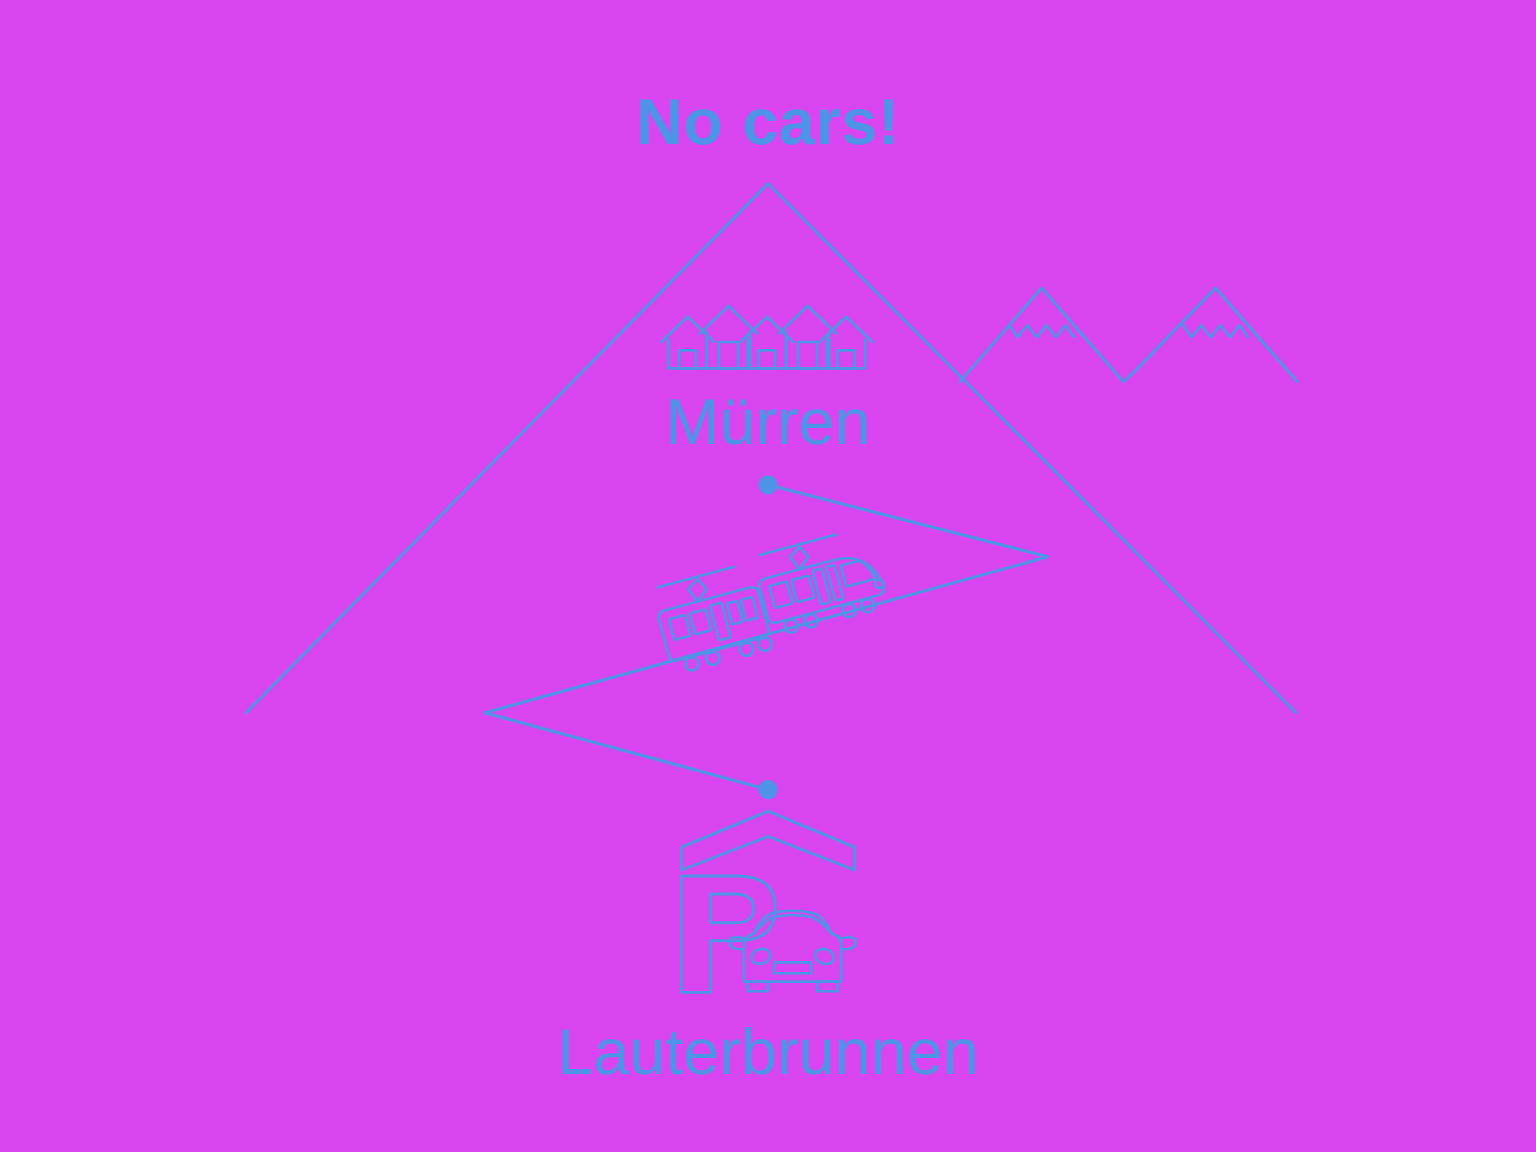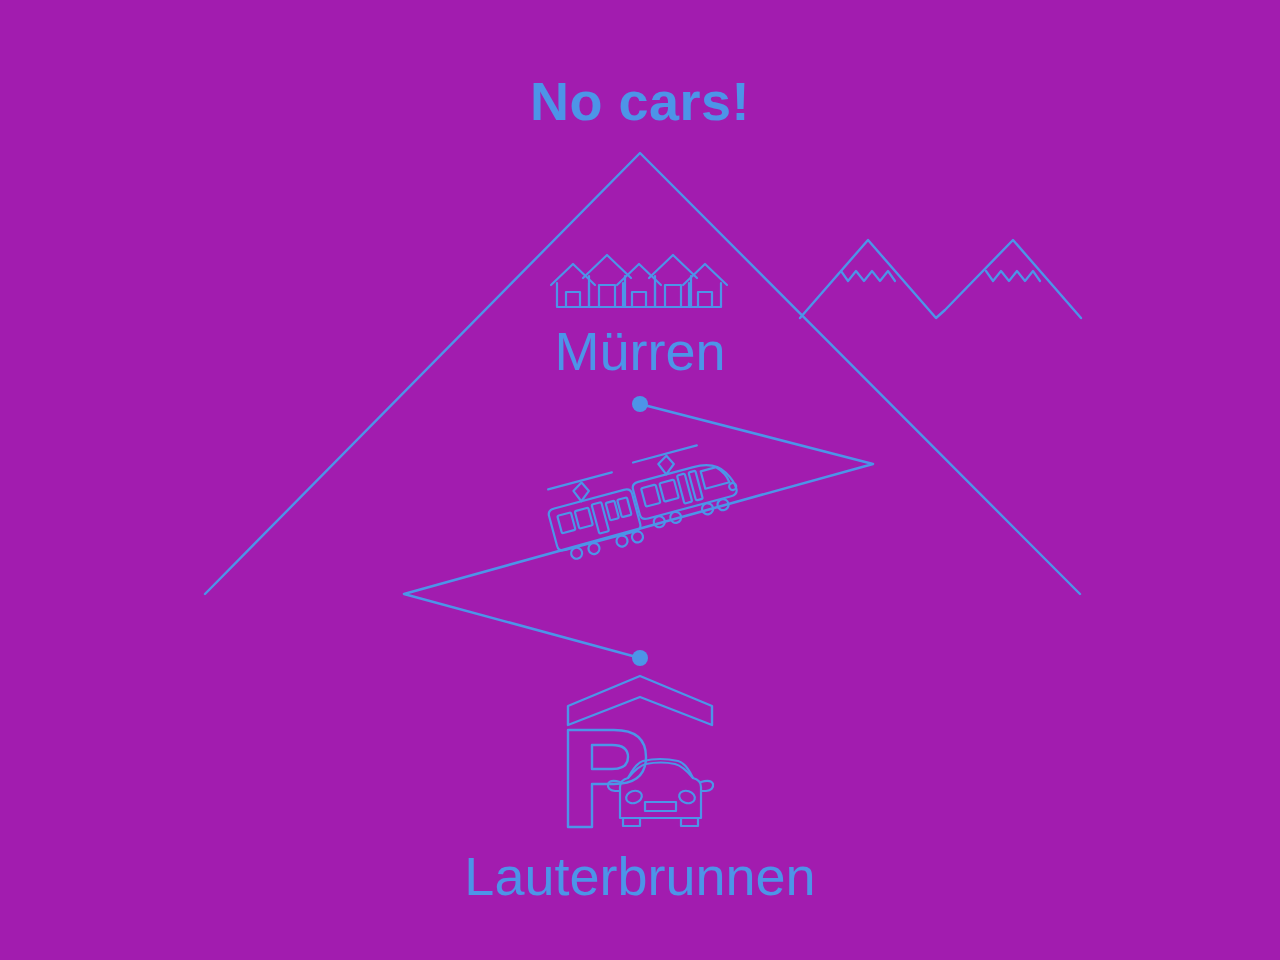--- a/index.html
+++ b/index.html
@@ -11,21 +11,21 @@
   body {
     width: 1280px;
     height: 960px;
     overflow: hidden;
     font-family: "Liberation Sans", sans-serif;
   }
   #infographic {
     position: relative;
     width: 1280px;
     height: 960px;
-    background: #a21caf;
+    background: #d946ef;
   }
   #scene {
     position: absolute;
     left: 0;
     top: 0;
     width: 1280px;
     height: 960px;
     display: block;
   }
   .txt {

